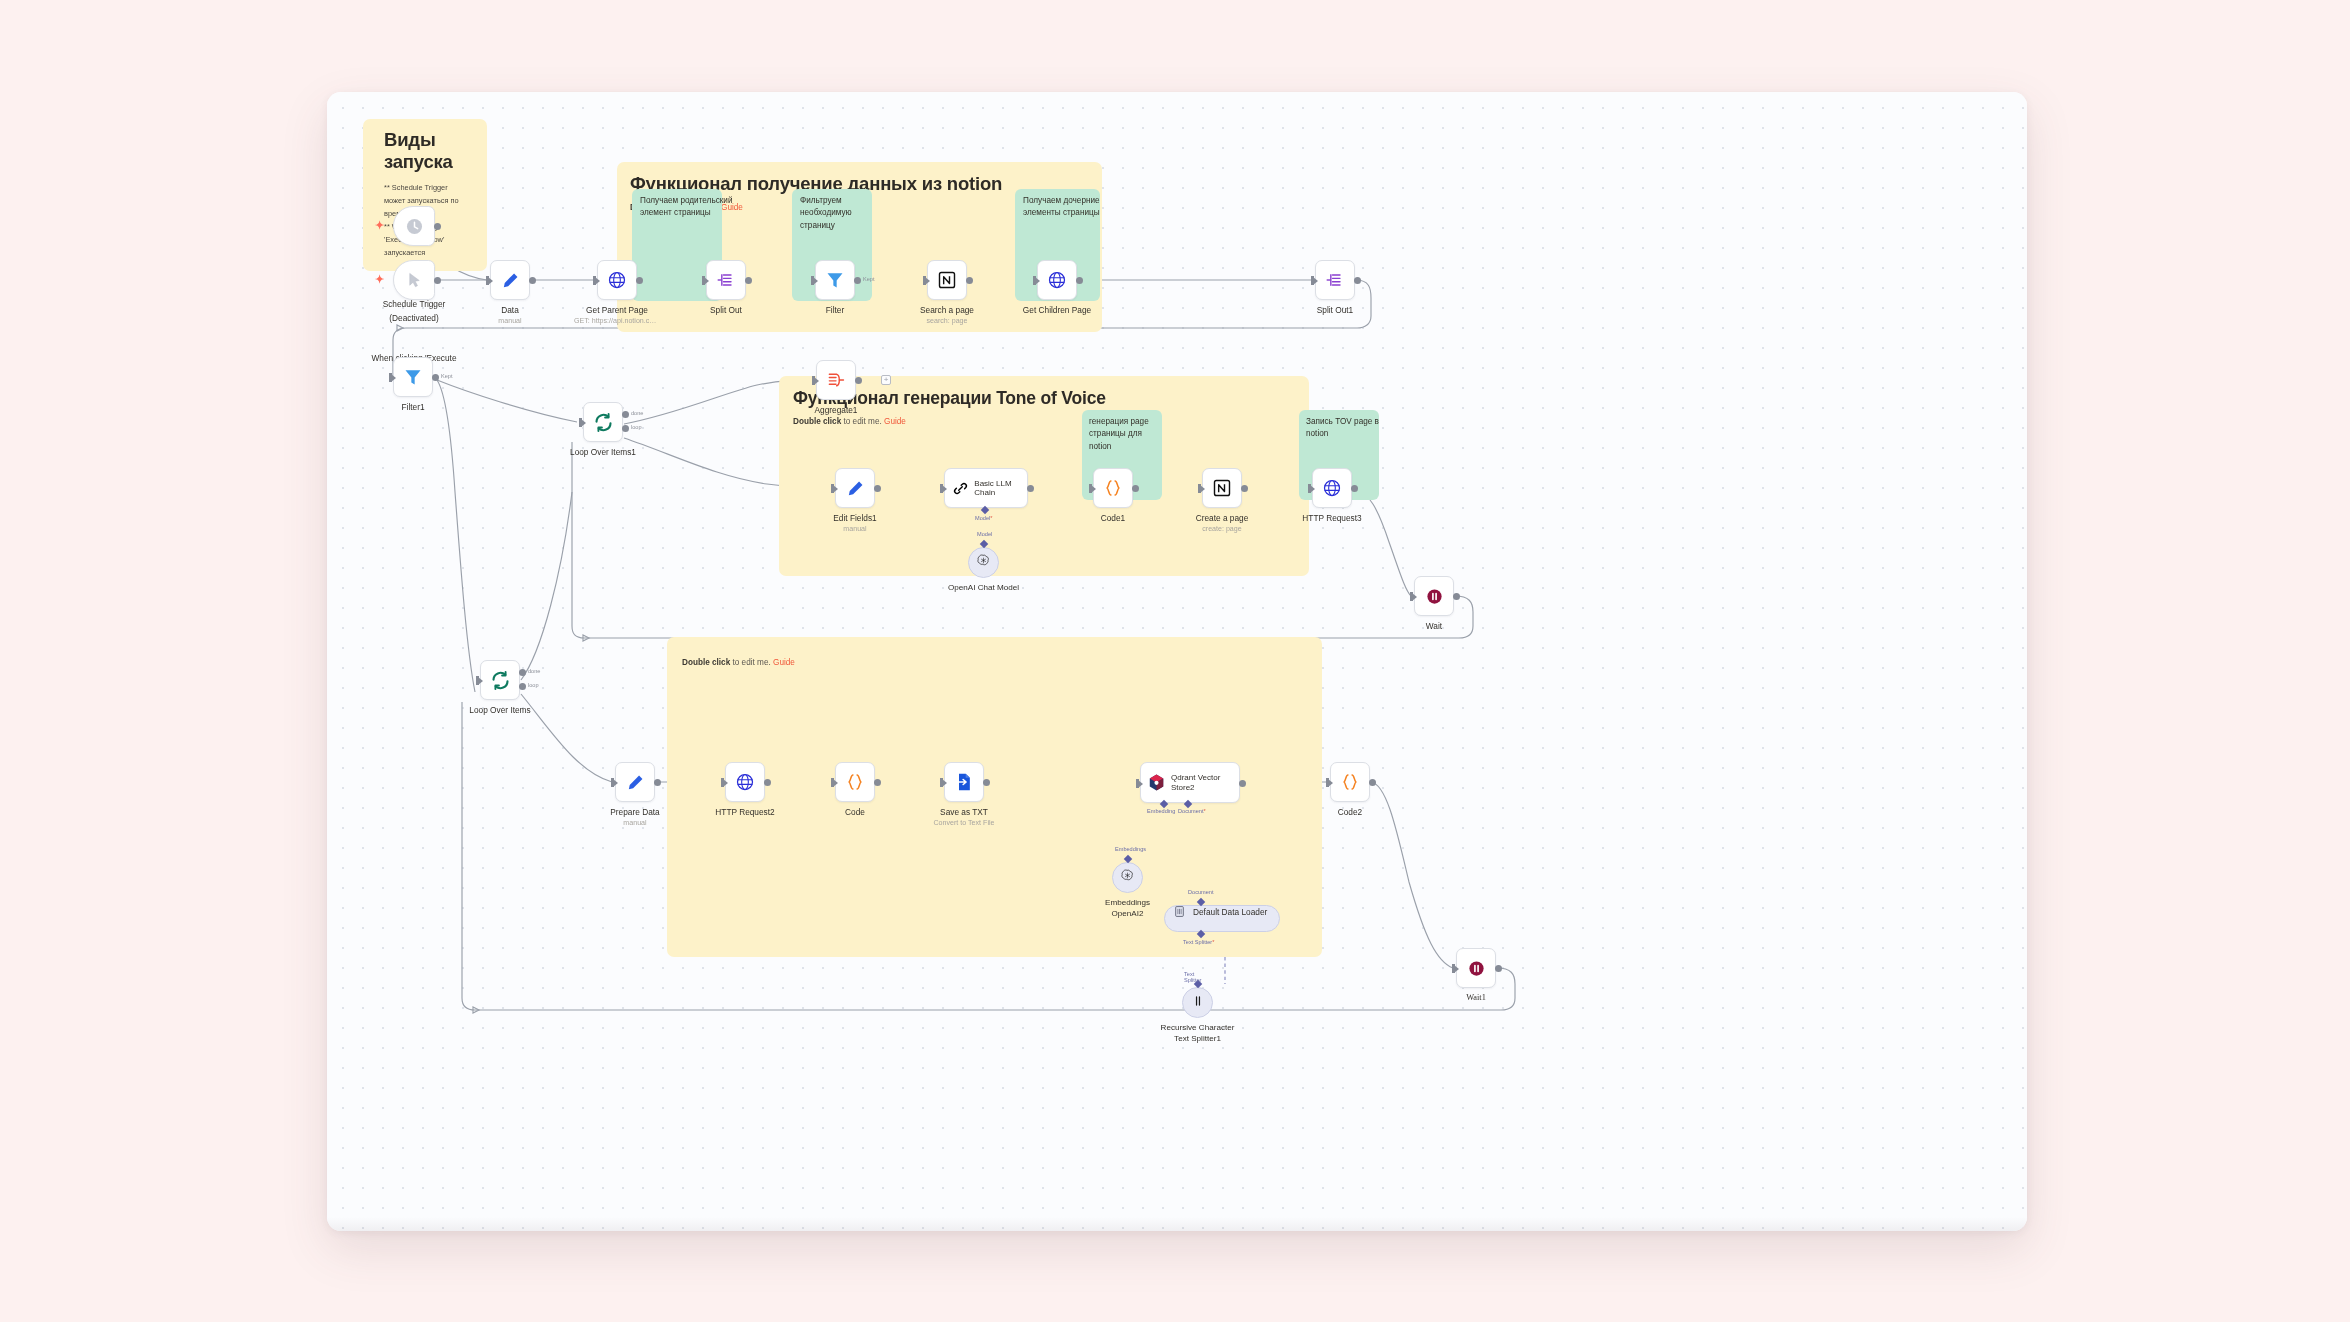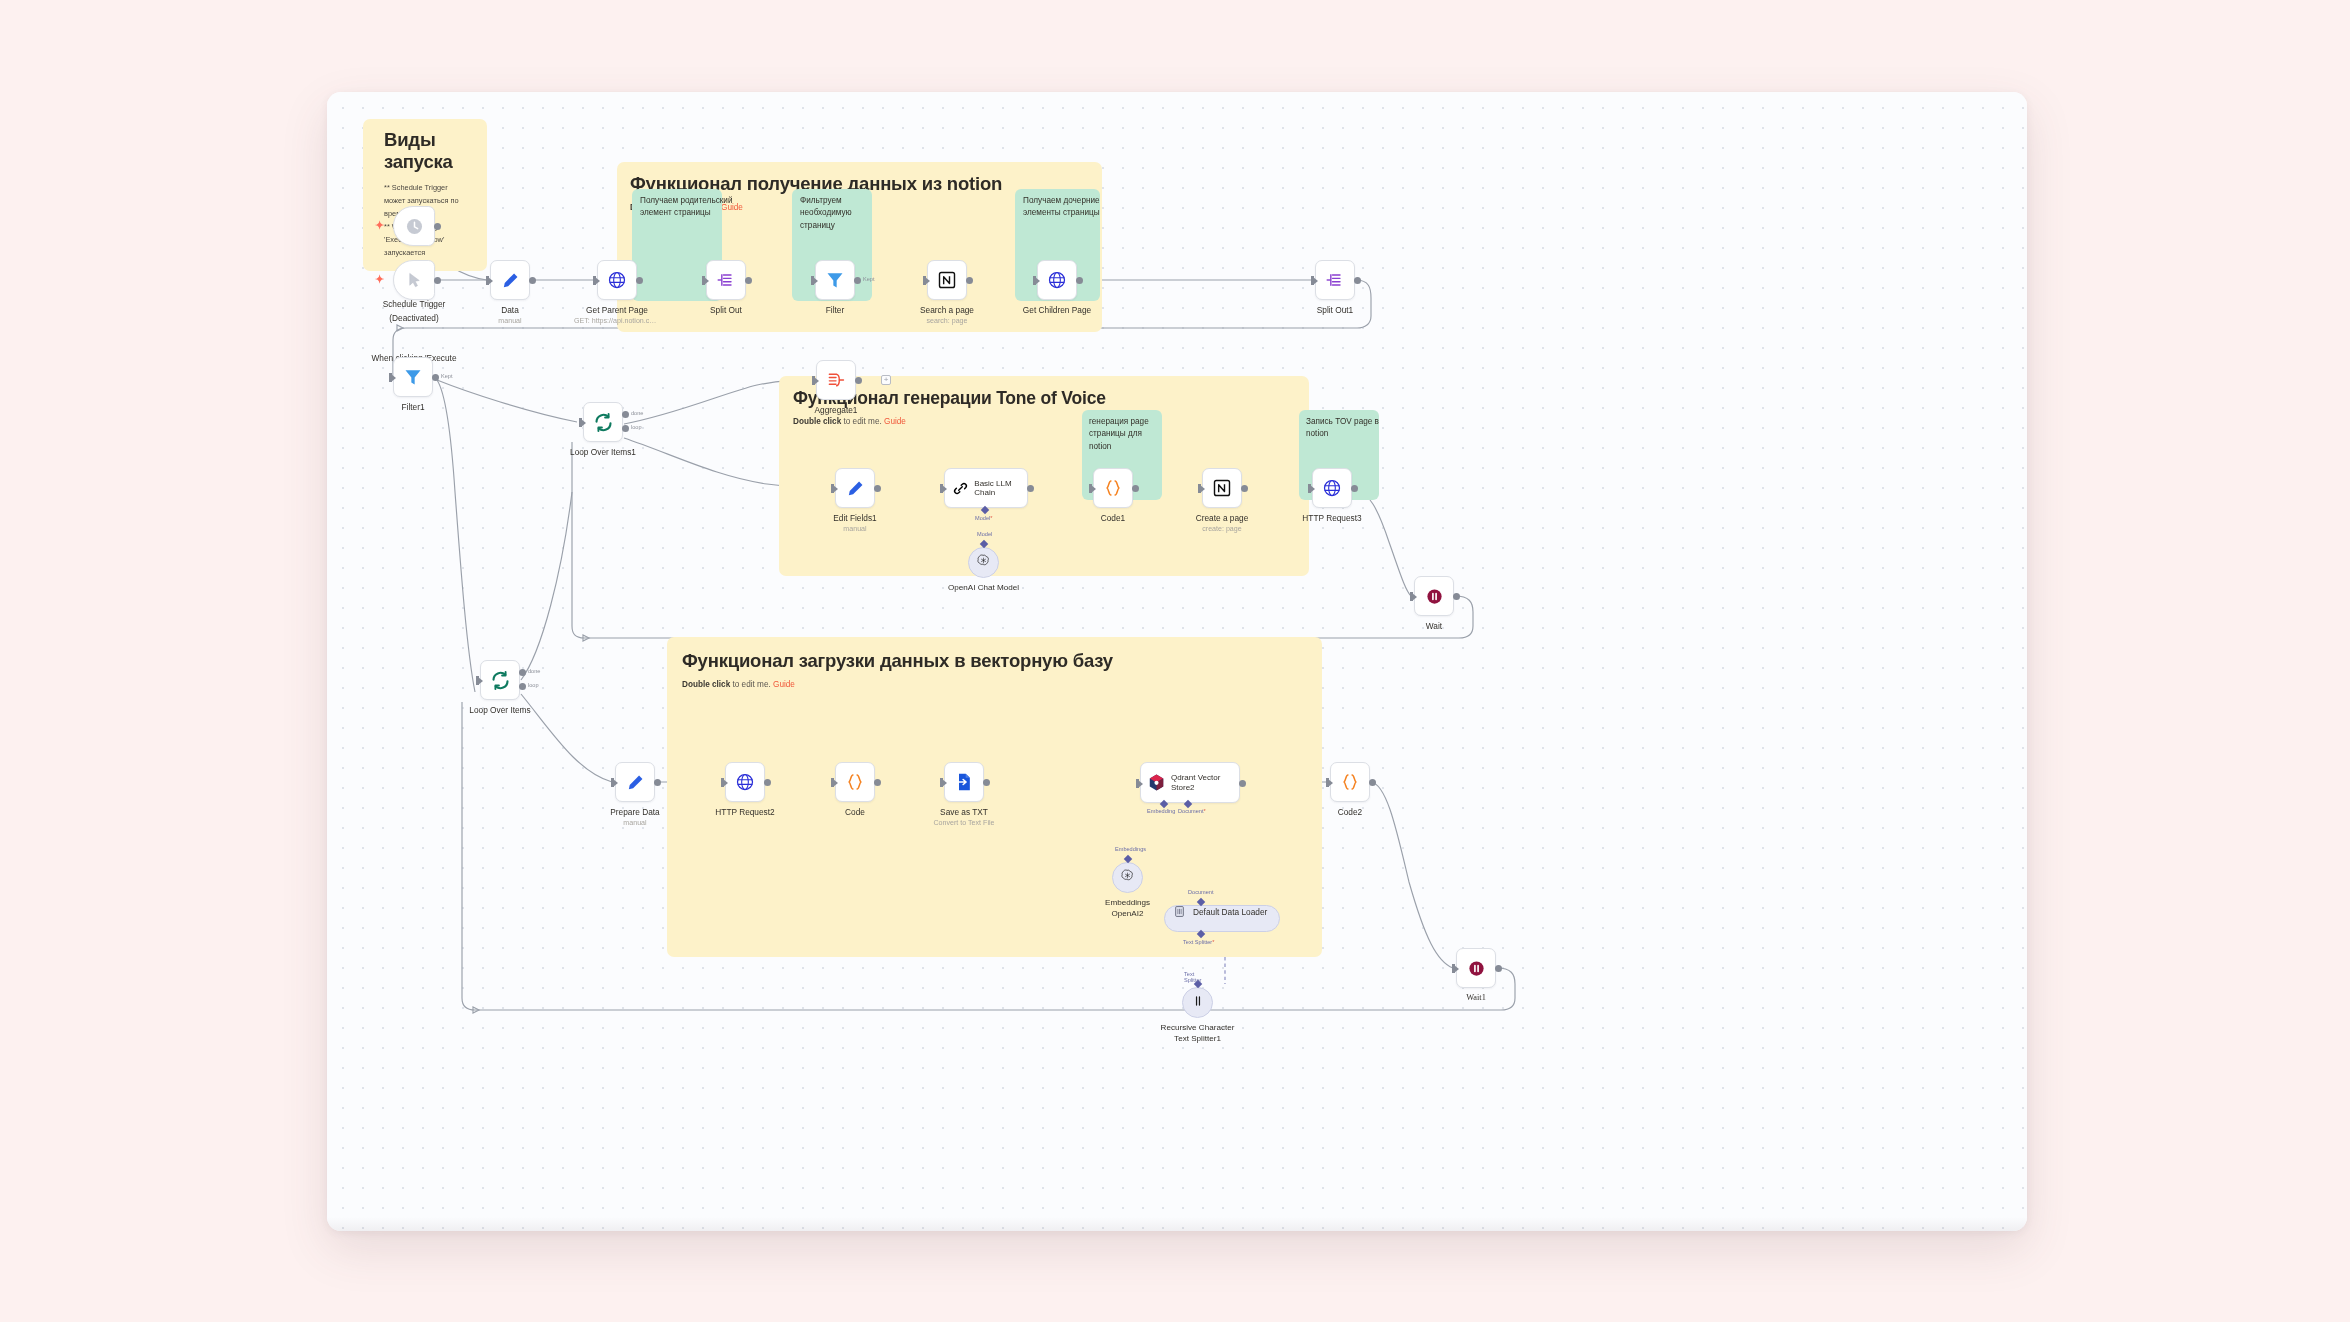--- a/index.html
+++ b/index.html
@@ -262,21 +262,20 @@
           <b>Double click</b><span> to edit me. </span><span class="guide-link">Guide</span>
         </div>
       </div>
       <div class="green-box" style="left:755px; top:318px; width:80px; height:90px;"></div>
       <div class="green-label" style="left:762px; top:324px; width:74px;">генерация page страницы для notion</div>
 
       <div class="green-box" style="left:972px; top:318px; width:80px; height:90px;"></div>
       <div class="green-label" style="left:979px; top:324px; width:74px;">Запись TOV page в notion</div>
 
       <div class="sticky" style="left:340px; top:545px; width:655px; height:320px; padding:13px 15px;">
-        <div class="sticky-title">Функционал загрузки данных в векторную базу</div>
         <div class="sticky-sub">
           <b>Double click</b><span> to edit me. </span><span class="guide-link">Guide</span>
         </div>
       </div>
 
       <div class="trigger-bolt" style="left:48px; top:127px;">✦</div>
       <div class="node trigger" style="left:66px; top:114px;">
         <span class="ico">
           <svg viewBox="0 0 24 24" width="19" height="19">
               <circle cx="12" cy="12" r="9.5" fill="#c6cad3"></circle>

